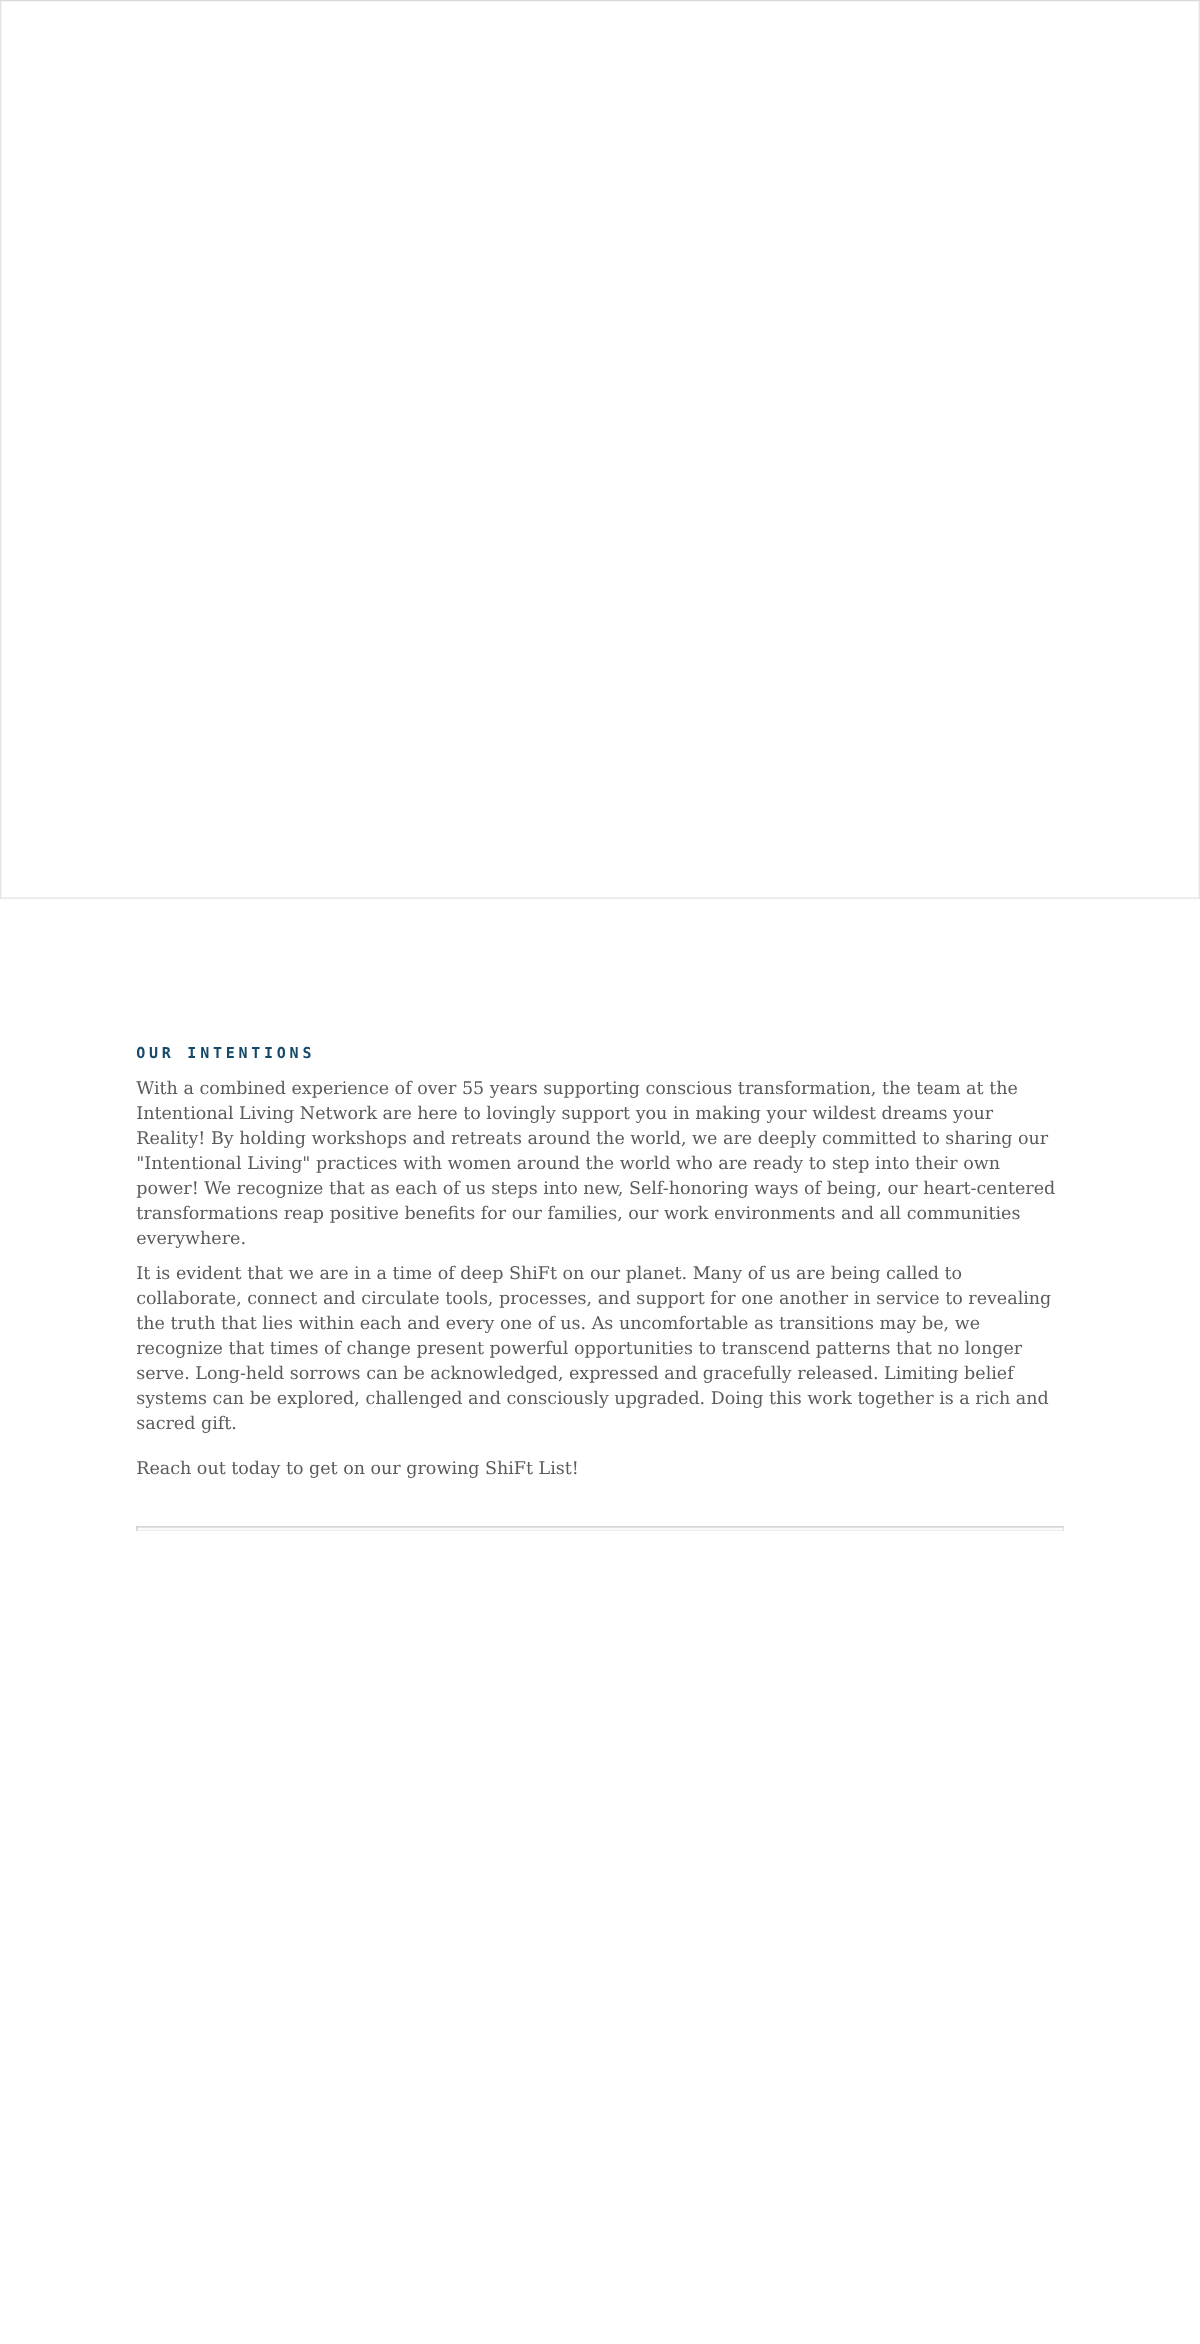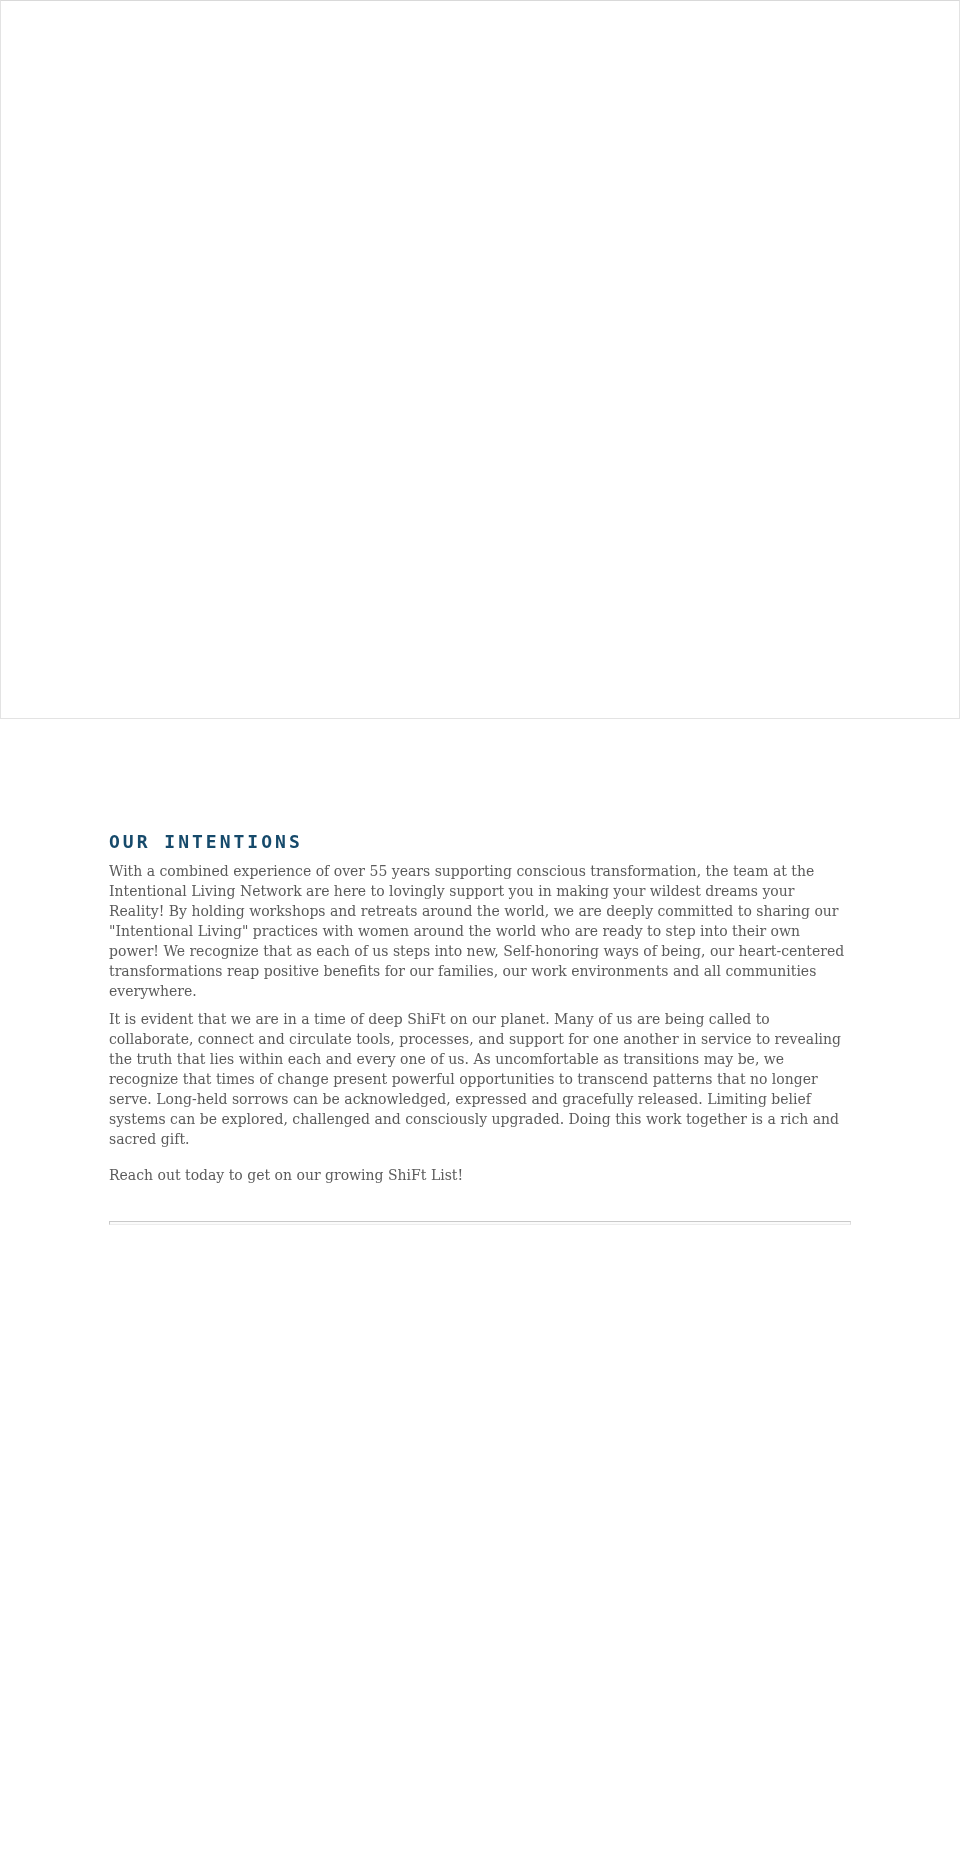--- a/index.html
+++ b/index.html
@@ -24,21 +24,21 @@
   
   .content {
     width: 742px;
     margin: 0 auto;
     padding-top: 112px;
   }
 
   .section-title {
     font-family: "DejaVu Sans Mono", "Liberation Mono", monospace;
     font-weight: bold;
-    font-size: 18px;
+    font-size: 12px;
     line-height: 22px;
     letter-spacing: 3px;
     color: #164a6b;
     margin-bottom: 8px;
   }
 
   .content p {
     font-size: 14px;
     line-height: 20px;
     color: #5b5b5b;

